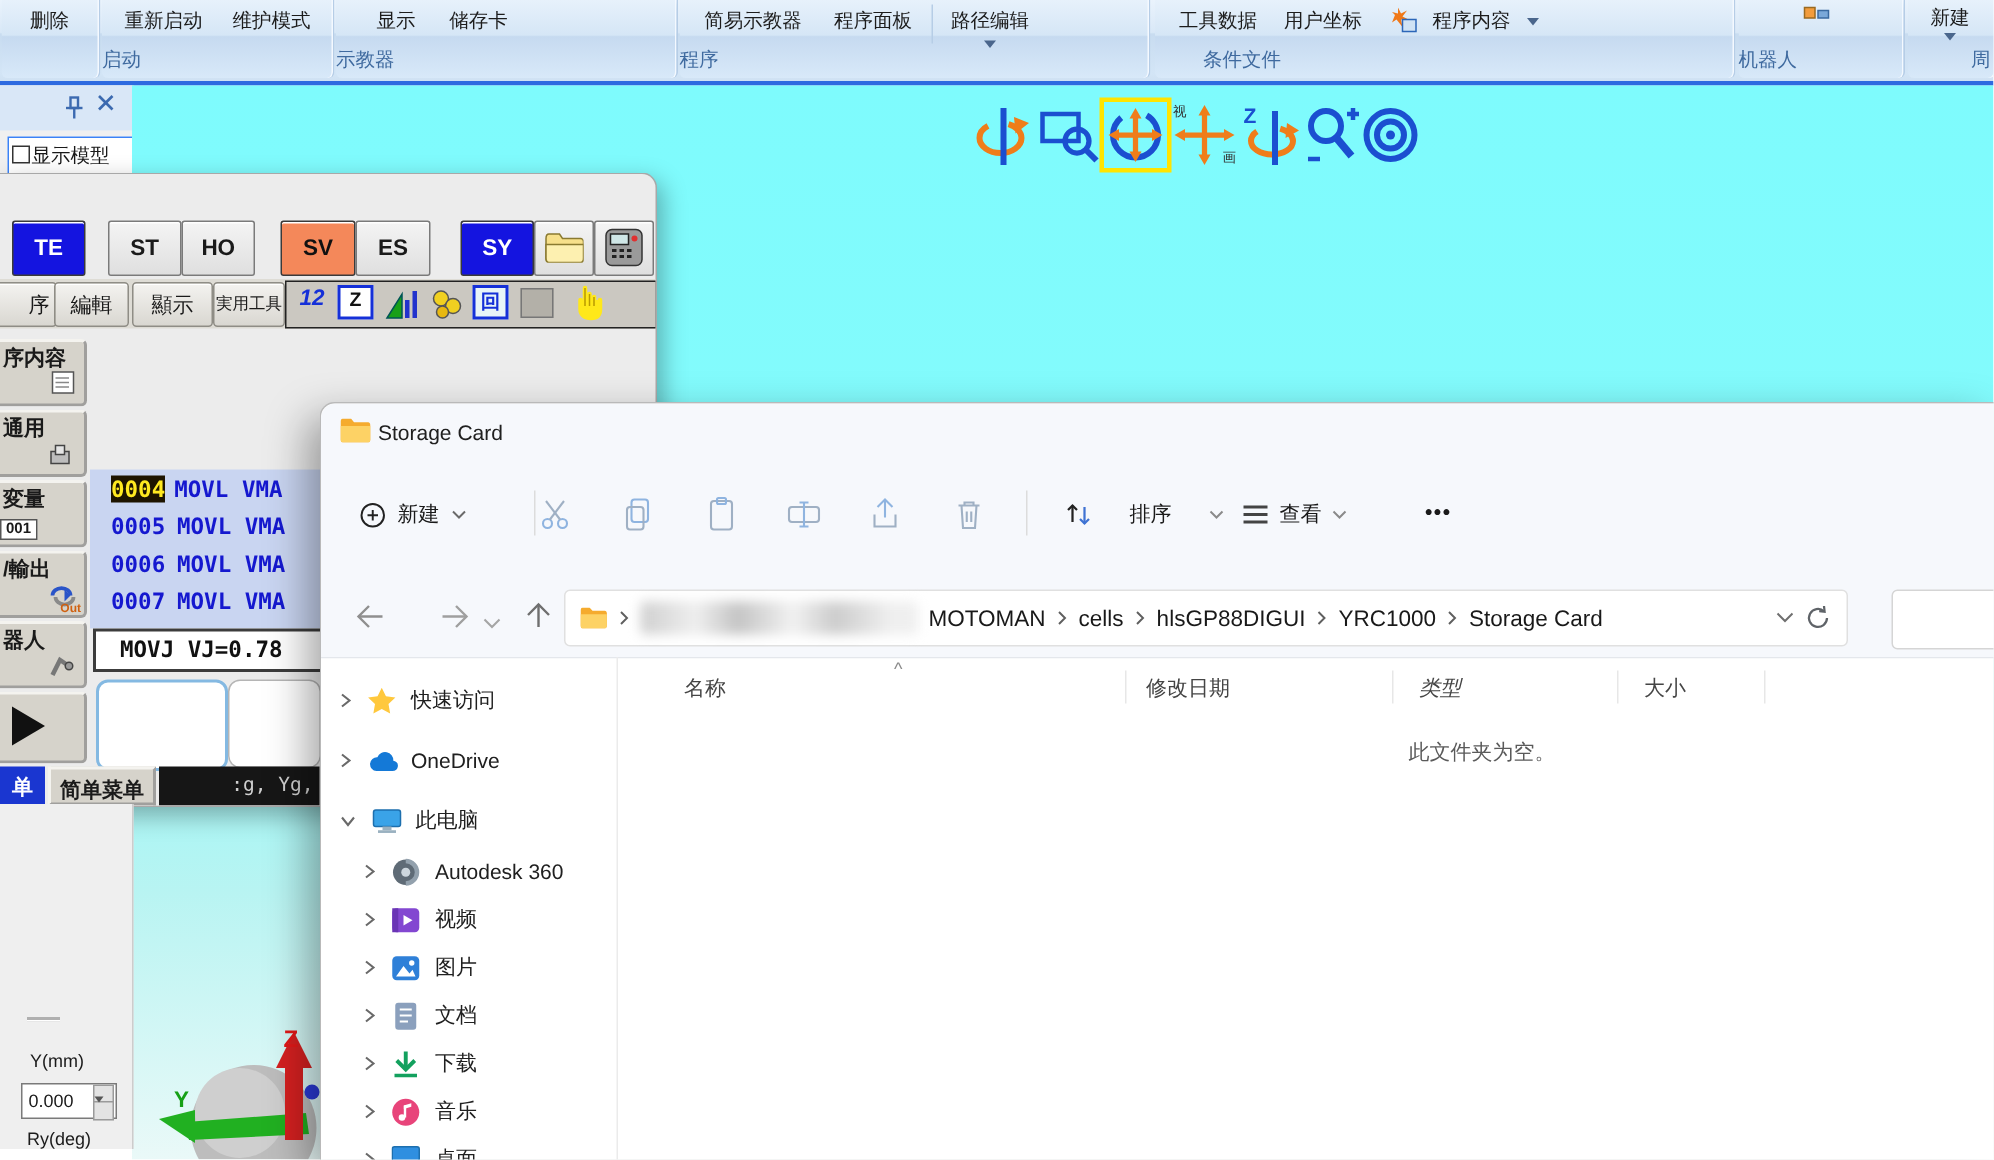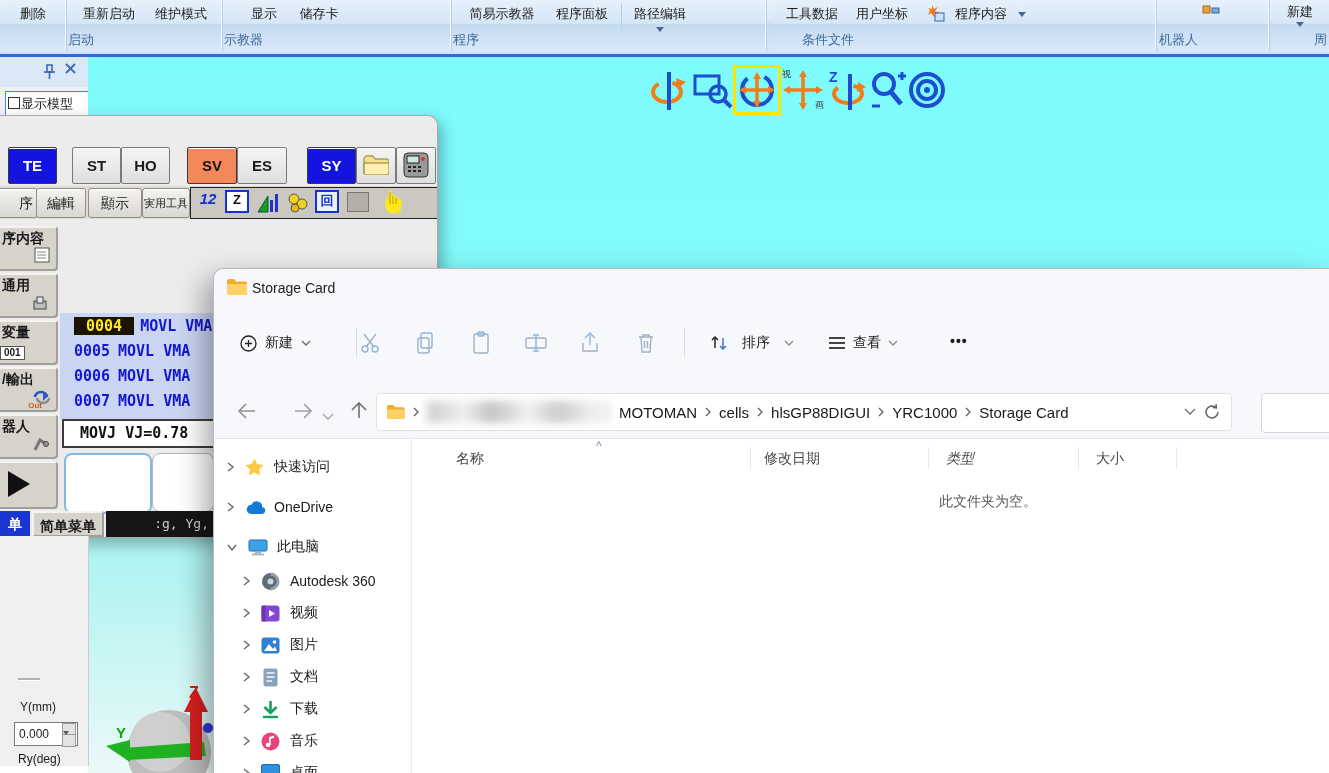--- a/index.html
+++ b/index.html
@@ -49,21 +49,21 @@
   .iconbar{position:absolute;left:190px;top:1px;width:246px;height:30px;background:#cbc8c1;
     border:1px solid #222;}
   .tpico{position:absolute;top:2px;width:26px;height:25px;text-align:center;}
   .navy{position:absolute;left:60px;top:107px;width:377px;height:90px;background:#242a84;
     color:#fff;font-size:17px;}
   .navy div{position:absolute;white-space:pre;}
   .plines{position:absolute;left:60px;top:197px;width:377px;height:106px;background:#c9d5f1;
     font-family:"DejaVu Sans Mono",monospace;font-size:15px;font-weight:bold;color:#1518cf;}
   .pline{position:absolute;left:14px;white-space:pre;}
   .lnum{display:inline-block;width:44px;}
-  .lnum.hl{background:#1d1400;color:#ffe920;width:auto;padding:0 12px;margin-right:6px;}
+  .lnum.hl{background:#1d1400;color:#ffe920;width:auto;padding:0 0;margin-right:6px;}
   .movj{position:absolute;left:62px;top:303px;width:288px;height:25px;background:#fff;
     border:2px solid #3c3c3c;font-family:"DejaVu Sans Mono",monospace;font-size:15px;
     font-weight:bold;line-height:25px;padding-left:16px;color:#111;}
   .sidebtn{position:absolute;left:-16px;width:74px;height:45px;background:#d6d3cb;
     border:2px outset #f4f3ef;border-radius:4px;font-size:14px;font-weight:bold;
     padding:2px 0 0 16px;box-sizing:border-box;overflow:hidden;}
   .minichip{position:absolute;left:14px;bottom:3px;background:#fff;border:1px solid #555;
     font-size:10px;font-weight:bold;padding:0 3px;line-height:12px;}
   .tptab{position:absolute;height:26px;line-height:26px;text-align:center;font-size:14px;font-weight:bold;}
   .whitebox{position:absolute;top:337px;height:57px;background:#fff;border-radius:8px;}
@@ -338,21 +338,21 @@
       <span>変量</span>
       <span class="minichip">001</span>
     </div>
     <div class="sidebtn" style="top:251px;">
       <span>/輸出</span>
       <span class="abs" style="right:4px;bottom:2px;"><svg width="20" height="16">
             <path d="M3 8a6 5 0 0 1 12 0" fill="none" stroke="#2a54c8" stroke-width="2.5"></path>
             <polygon points="15,8 11,4 11,12" fill="#2a54c8"></polygon>
             <path d="M17 9a6 5 0 0 1-12 0" fill="none" stroke="#8a8a8a" stroke-width="2.5"></path>
           </svg></span>
-      <span class="abs" style="right:14px;bottom:0;font-size:8px;color:#d06010;font-weight:bold;">Out</span>
+      <span class="abs" style="right:2px;bottom:0;font-size:8px;color:#d06010;font-weight:bold;">Out</span>
     </div>
     <div class="sidebtn" style="top:298px;">
       <span>器人</span>
       <span class="abs" style="right:6px;bottom:2px;"><svg width="18" height="16">
             <path d="M3 14 L8 4 L14 8" fill="none" stroke="#777" stroke-width="3"></path>
             <circle cx="14" cy="8" r="2.5" fill="#999" stroke="#444"></circle>
           </svg></span>
     </div>
     <div class="sidebtn" style="top:345px;height:48px;">
       <span class="abs" style="left:22px;top:8px;width:0;height:0;border-top:13px solid transparent;border-bottom:13px solid transparent;border-left:22px solid #111;"></span>
@@ -444,21 +444,21 @@
         </svg>
     </span>
     <span class="abs" style="left:420px;top:62px;">
       <svg width="24" height="24" fill="none" stroke="#9fb0c4" stroke-width="1.4">
           <path d="M5 6h14M9 6V4h6v2M7 6l1 15h8l1-15"></path>
           <line x1="10.5" y1="10" x2="10.5" y2="17"></line>
           <line x1="13.5" y1="10" x2="13.5" y2="17"></line>
         </svg>
     </span>
     <div class="esep" style="left:470px;"></div>
-    <div class="abs" style="left:496px;top:58px;height:32px;display:flex;align-items:center;gap:14px;">
+    <div class="abs" style="left:496px;top:58px;height:32px;display:flex;align-items:center;gap:25px;">
       <svg width="18" height="18">
           <polyline points="5,14 5,3" fill="none" stroke="#222" stroke-width="1.5"></polyline>
           <polyline points="2,6 5,3 8,6" fill="none" stroke="#222" stroke-width="1.5"></polyline>
           <polyline points="13,4 13,15" fill="none" stroke="#3f73d3" stroke-width="1.5"></polyline>
           <polyline points="10,12 13,15 16,12" fill="none" stroke="#3f73d3" stroke-width="1.5"></polyline>
         </svg>
       <span class="cmdtxt">排序</span>
       <svg width="10" height="6">
           <polyline points="1,1 5,5 9,1" fill="none" stroke="#8a8a8a" stroke-width="1.3"></polyline>
         </svg>

